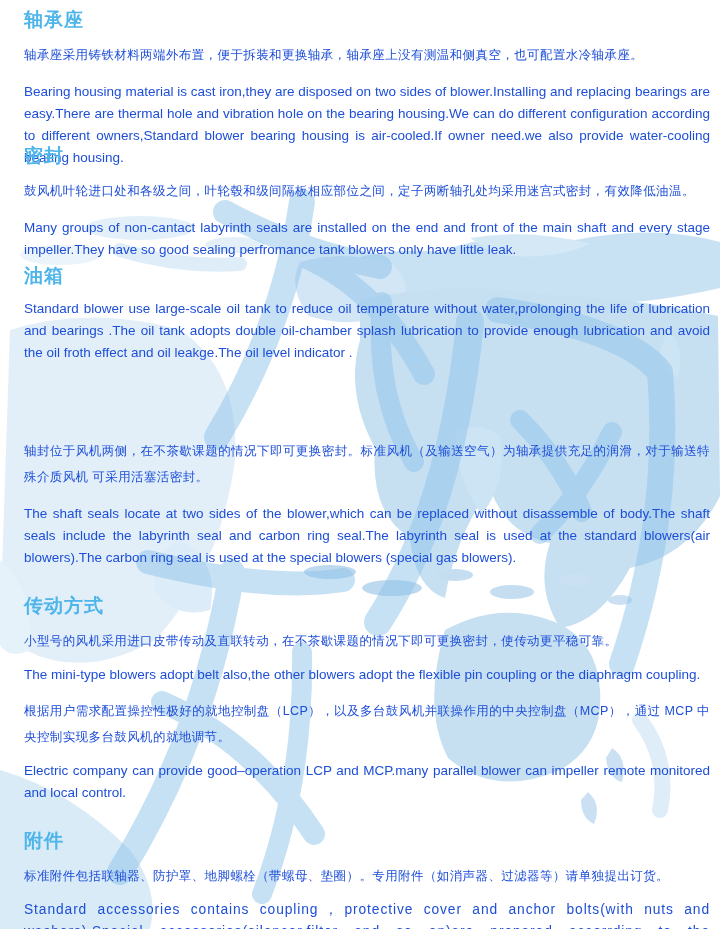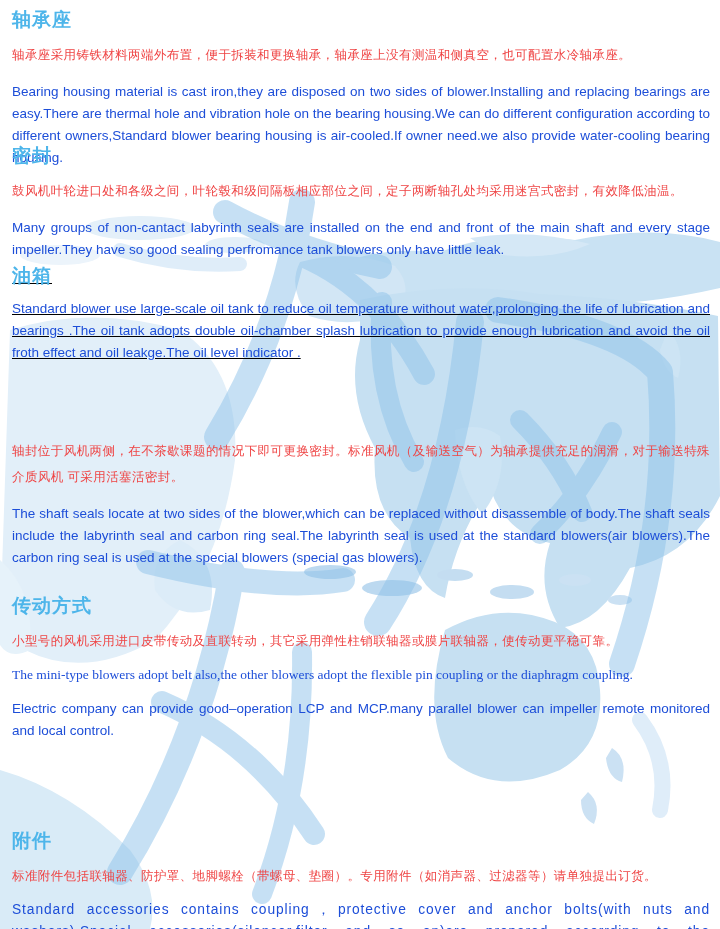--- a/index.html
+++ b/index.html
@@ -4,40 +4,40 @@
 <style>
   html,body{margin:0;padding:0;}
   body{
     width:720px;height:929px;position:relative;overflow:hidden;
     background:#ffffff;
     font-family:"Liberation Sans","DejaVu Sans",sans-serif;
   }
   
   .bg-layer{position:absolute;inset:0;z-index:0;pointer-events:none;}
   
-  .sec{position:absolute;left:12px;right:10px;z-index:1;}
+  .sec{position:absolute;left:24px;right:10px;z-index:1;}
   .sec h2{
     margin:0;font-size:19px;line-height:24px;font-weight:600;
     color:#4db5ea;letter-spacing:1px;
   }
   .cn{
-    margin:10px 0 0 0;font-size:12.5px;line-height:26px;color:#ef4444;
+    margin:10px 0 0 0;font-size:12.5px;line-height:26px;color:#1d4ed8;
     letter-spacing:.4px;text-align:justify;
   }
   .en{
     margin:10px 0 0 0;font-size:13.5px;line-height:22px;color:#1d4ed8;
     text-align:justify;
   }
   .en.gap{margin-top:13px;}
   .en.wide{letter-spacing:.9px;font-size:13.8px;}
   .s1{top:8px;}
   .s2{top:144px;}
-  .s3{top:264px;text-decoration:underline;}
+  .s3{top:264px;}
   .s4{top:428px;}
-  .s5{top:594px;font-family:Liberation Serif, serif;}
+  .s5{top:594px;}
   .s6{top:688px;}
   .s7{top:829px;}
 </style>
 </head>
 <body>
 
 <div class="bg-layer">
   <svg width="720" height="929" viewBox="0 0 720 929" xmlns="http://www.w3.org/2000/svg">
 
     <ellipse cx="140" cy="228" rx="55" ry="12" fill="#e4f0f9"></ellipse>
@@ -111,25 +111,26 @@
   <p class="en">Standard blower use large-scale oil tank to reduce oil temperature without water,prolonging the life of lubrication and bearings .The oil tank adopts double oil-chamber splash lubrication to provide enough lubrication and avoid the oil froth effect and oil leakge.The oil level indicator .</p>
 </section>
 
 <section class="sec s4">
   <p class="cn">轴封位于风机两侧，在不茶歇课题的情况下即可更换密封。标准风机（及输送空气）为轴承提供充足的润滑，对于输送特殊介质风机 可采用活塞活密封。</p>
   <p class="en gap">The shaft seals locate at two sides of the blower,which can be replaced without disassemble of body.The shaft seals include the labyrinth seal and carbon ring seal.The labyrinth seal is used at the standard blowers(air blowers).The carbon ring seal is used at the special blowers (special gas blowers).</p>
 </section>
 
 <section class="sec s5">
   <h2>传动方式</h2>
-  <p class="cn">小型号的风机采用进口皮带传动及直联转动，其它采用弹性柱销联轴器或膜片联轴器，使传动更平稳可靠。</p>
+  <p class="cn">小型号的风机采用进口皮带传动及直联转动，在不茶歇课题的情况下即可更换密封，使传动更平稳可靠。</p>
   <p class="en">The mini-type blowers adopt belt also,the other blowers adopt the flexible pin coupling or the diaphragm coupling.</p>
 </section>
 
 <section class="sec s6">
+  <p class="cn">根据用户需求配置操控性极好的就地控制盘（LCP），以及多台鼓风机并联操作用的中央控制盘（MCP），通过 MCP 中央控制实现多台鼓风机的就地调节。</p>
   <p class="en">Electric company can provide good–operation LCP and MCP.many parallel blower can impeller remote monitored and local control.</p>
 </section>
 
 <section class="sec s7">
   <h2>附件</h2>
   <p class="cn">标准附件包括联轴器、防护罩、地脚螺栓（带螺母、垫圈）。专用附件（如消声器、过滤器等）请单独提出订货。</p>
   <p class="en wide">Standard accessories contains coupling，protective cover and anchor bolts(with nuts and washers),Special accessories(silencer,filter and so on)are prepared accorrding to the contract.Please orde separately.</p>
 </section>
 
 </body></html>

